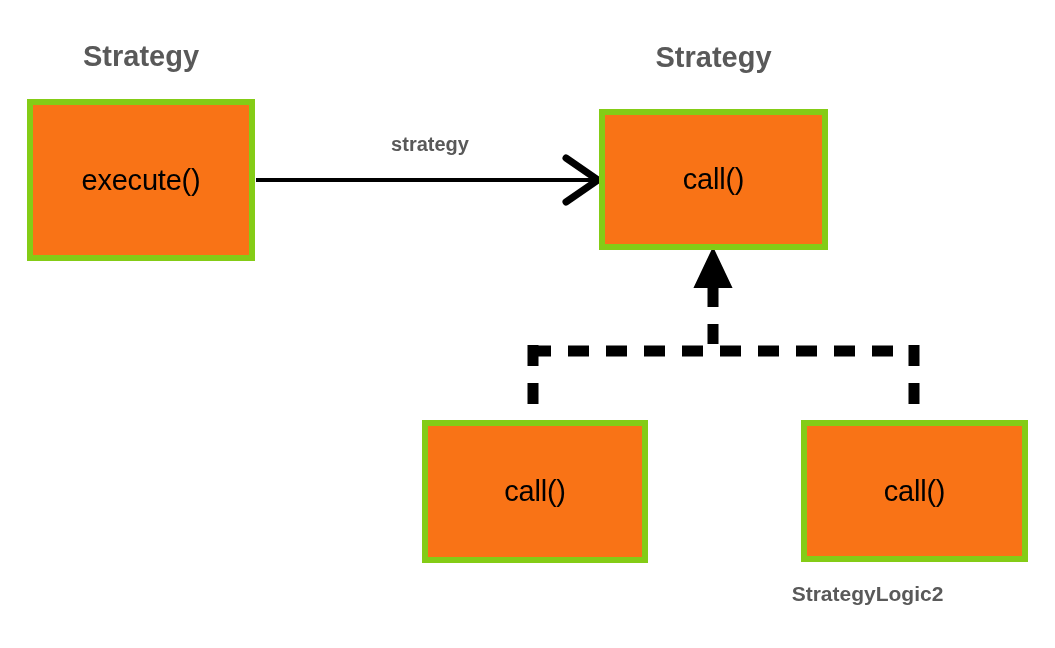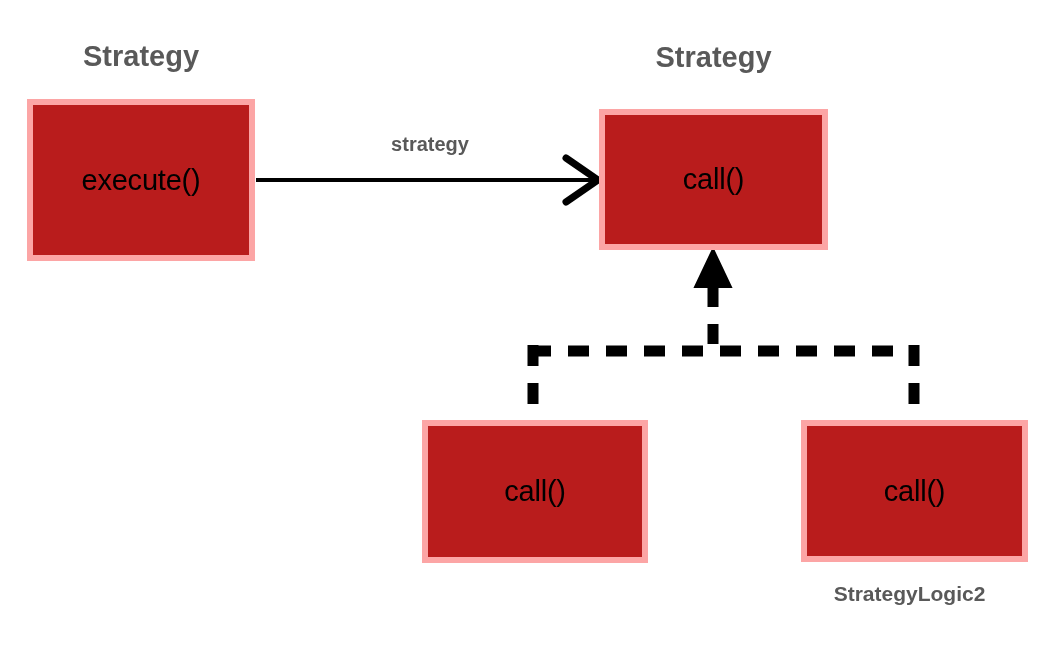--- a/index.html
+++ b/index.html
@@ -17,22 +17,22 @@
     width: 1055px;
     height: 648px;
     background: #ffffff;
     overflow: hidden;
   }
 
   
   .uml-box {
     position: absolute;
     box-sizing: border-box;
-    background: #b91c1c;
-    border: 6px solid #fca5a5;
+    background: #f97316;
+    border: 6px solid #84cc16;
     display: flex;
     align-items: center;
     justify-content: center;
     z-index: 5;
   }
   .uml-box-op {
     font-size: 29px;
     font-weight: 400;
     color: #000000;
     letter-spacing: -0.2px;
@@ -66,21 +66,21 @@
   }
   #strategy-title {
     left: 599px; top: 42px; width: 229px;
     font-size: 29px;
   }
   #logic1-title {
     left: 422px; top: 583px; width: 226px;
     font-size: 21px;
   }
   #logic2-title {
-    left: 796px; top: 583px; width: 227px;
+    left: 754px; top: 583px; width: 227px;
     font-size: 21px;
   }
 
   
   #assoc-label {
     position: absolute;
     left: 310px; top: 133px; width: 240px;
     text-align: center;
     color: #595959;
     font-weight: bold;

